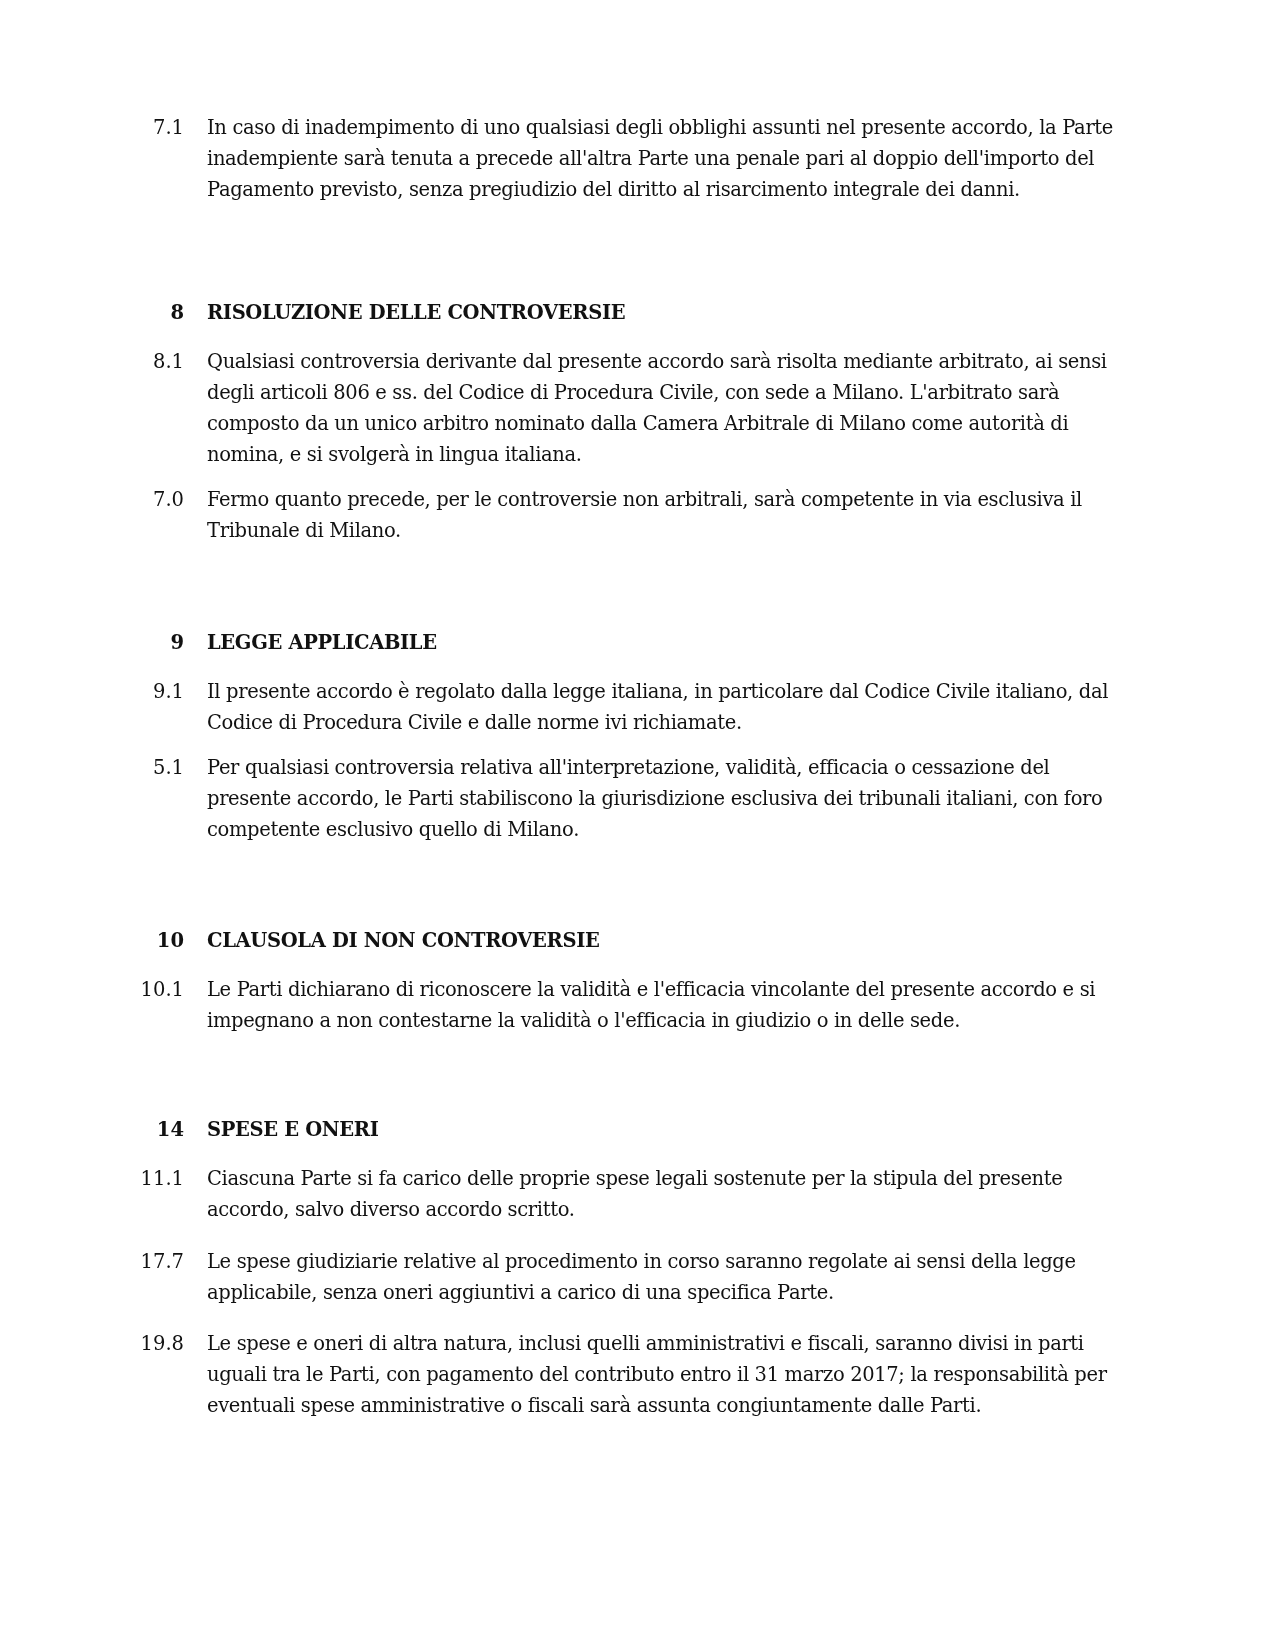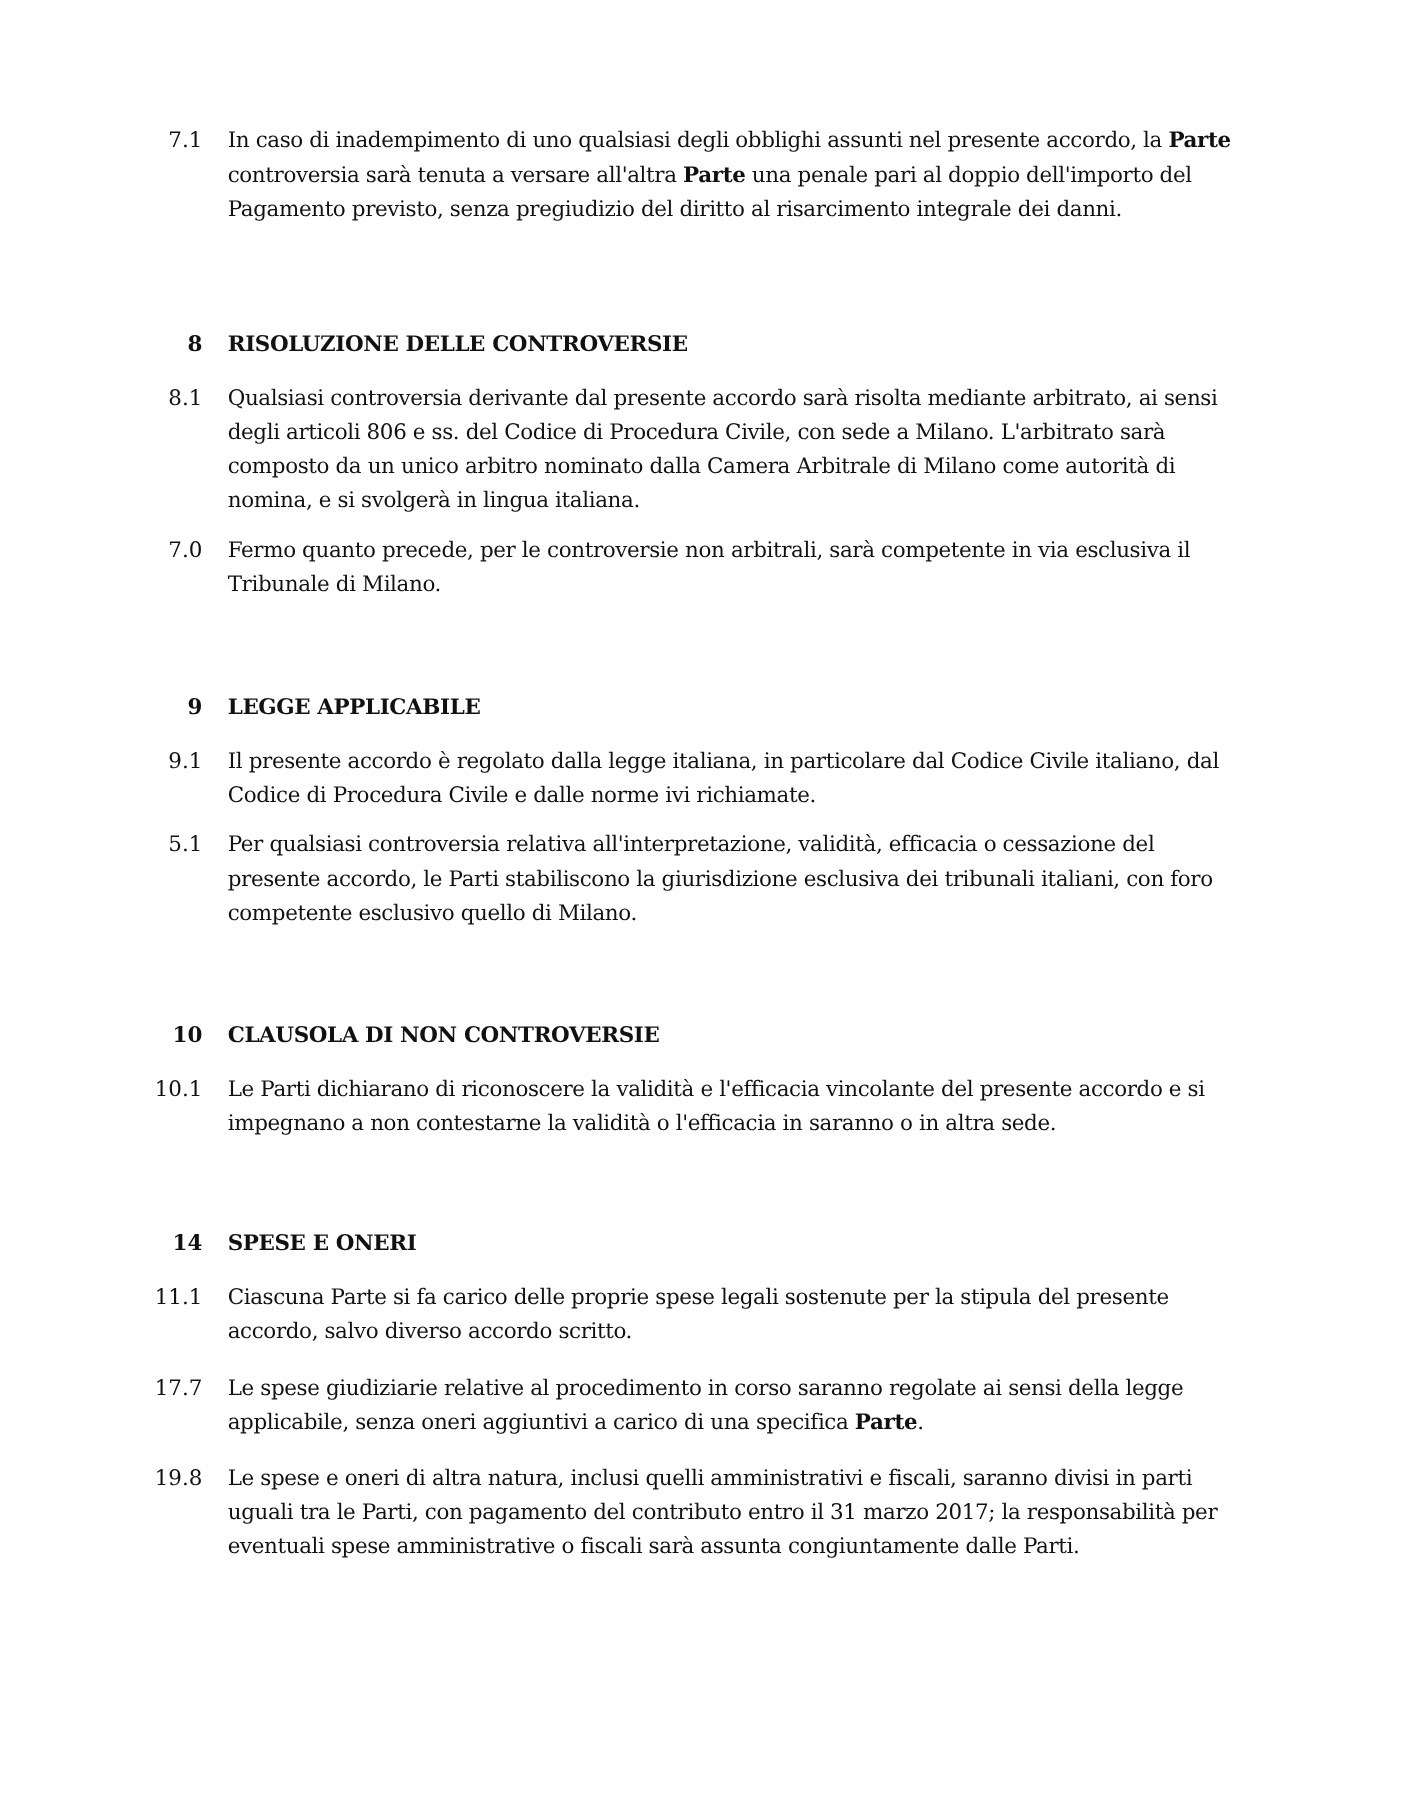--- a/index.html
+++ b/index.html
@@ -3,30 +3,30 @@
 <meta charset="utf-8">
 <style>
   html, body { margin: 0; padding: 0; background: #ffffff; }
   body { width: 1275px; height: 1650px; position: relative; overflow: hidden;
          font-family: "DejaVu Serif", "Liberation Serif", serif; color: #111111; }
   .page { position: absolute; left: 0; top: 0; width: 1213px; height: 1650px; }
   .row { position: absolute; left: 0; width: 1275px; }
   .num { position: absolute; right: 1091px; text-align: right; font-size: 19.5px; line-height: 31px; white-space: nowrap; }
   .txt { position: absolute; left: 207px; width: 920px; font-size: 19.5px; line-height: 31px; letter-spacing: -0.35px; }
   .heading .num, .heading .txt { font-weight: bold; }
-  .txt b { font-weight: bold; }
+  .txt b { font-weight: normal; }
 </style>
 </head>
 <body>
 
 <div class="page">
 
   <div class="row" style="top:112px;">
     <span class="num">7.1</span>
-    <div class="txt"><span>In caso di inadempimento di uno qualsiasi degli obblighi assunti nel presente accordo, la </span><b>Parte</b><span> controversia sarà tenuta a versare all'altra </span><b>Parte</b><span> una penale pari al doppio dell'importo del Pagamento previsto, senza pregiudizio del diritto al risarcimento integrale dei danni.</span></div>
+    <div class="txt"><span>In caso di inadempimento di uno qualsiasi degli obblighi assunti nel presente accordo, la </span><b>Parte</b><span> inadempiente sarà tenuta a precede all'altra </span><b>Parte</b><span> una penale pari al doppio dell'importo del Pagamento previsto, senza pregiudizio del diritto al risarcimento integrale dei danni.</span></div>
   </div>
 
   <div class="row heading" style="top:297px;">
     <span class="num">8</span>
     <div class="txt">RISOLUZIONE DELLE CONTROVERSIE</div>
   </div>
   <div class="row" style="top:346px;">
     <span class="num">8.1</span>
     <div class="txt">Qualsiasi controversia derivante dal presente accordo sarà risolta mediante arbitrato, ai sensi degli articoli 806 e ss. del Codice di Procedura Civile, con sede a Milano. L'arbitrato sarà composto da un unico arbitro nominato dalla Camera Arbitrale di Milano come autorità di nomina, e si svolgerà in lingua italiana.</div>
   </div>
@@ -47,21 +47,21 @@
     <span class="num">5.1</span>
     <div class="txt">Per qualsiasi controversia relativa all'interpretazione, validità, efficacia o cessazione del presente accordo, le Parti stabiliscono la giurisdizione esclusiva dei tribunali italiani, con foro competente esclusivo quello di Milano.</div>
   </div>
 
   <div class="row heading" style="top:925px;">
     <span class="num">10</span>
     <div class="txt">CLAUSOLA DI NON CONTROVERSIE</div>
   </div>
   <div class="row" style="top:974px;">
     <span class="num">10.1</span>
-    <div class="txt">Le Parti dichiarano di riconoscere la validità e l'efficacia vincolante del presente accordo e si impegnano a non contestarne la validità o l'efficacia in saranno o in altra sede.</div>
+    <div class="txt">Le Parti dichiarano di riconoscere la validità e l'efficacia vincolante del presente accordo e si impegnano a non contestarne la validità o l'efficacia in giudizio o in delle sede.</div>
   </div>
 
   <div class="row heading" style="top:1114px;">
     <span class="num">14</span>
     <div class="txt">SPESE E ONERI</div>
   </div>
   <div class="row" style="top:1163px;">
     <span class="num">11.1</span>
     <div class="txt">Ciascuna Parte si fa carico delle proprie spese legali sostenute per la stipula del presente accordo, salvo diverso accordo scritto.</div>
   </div>

